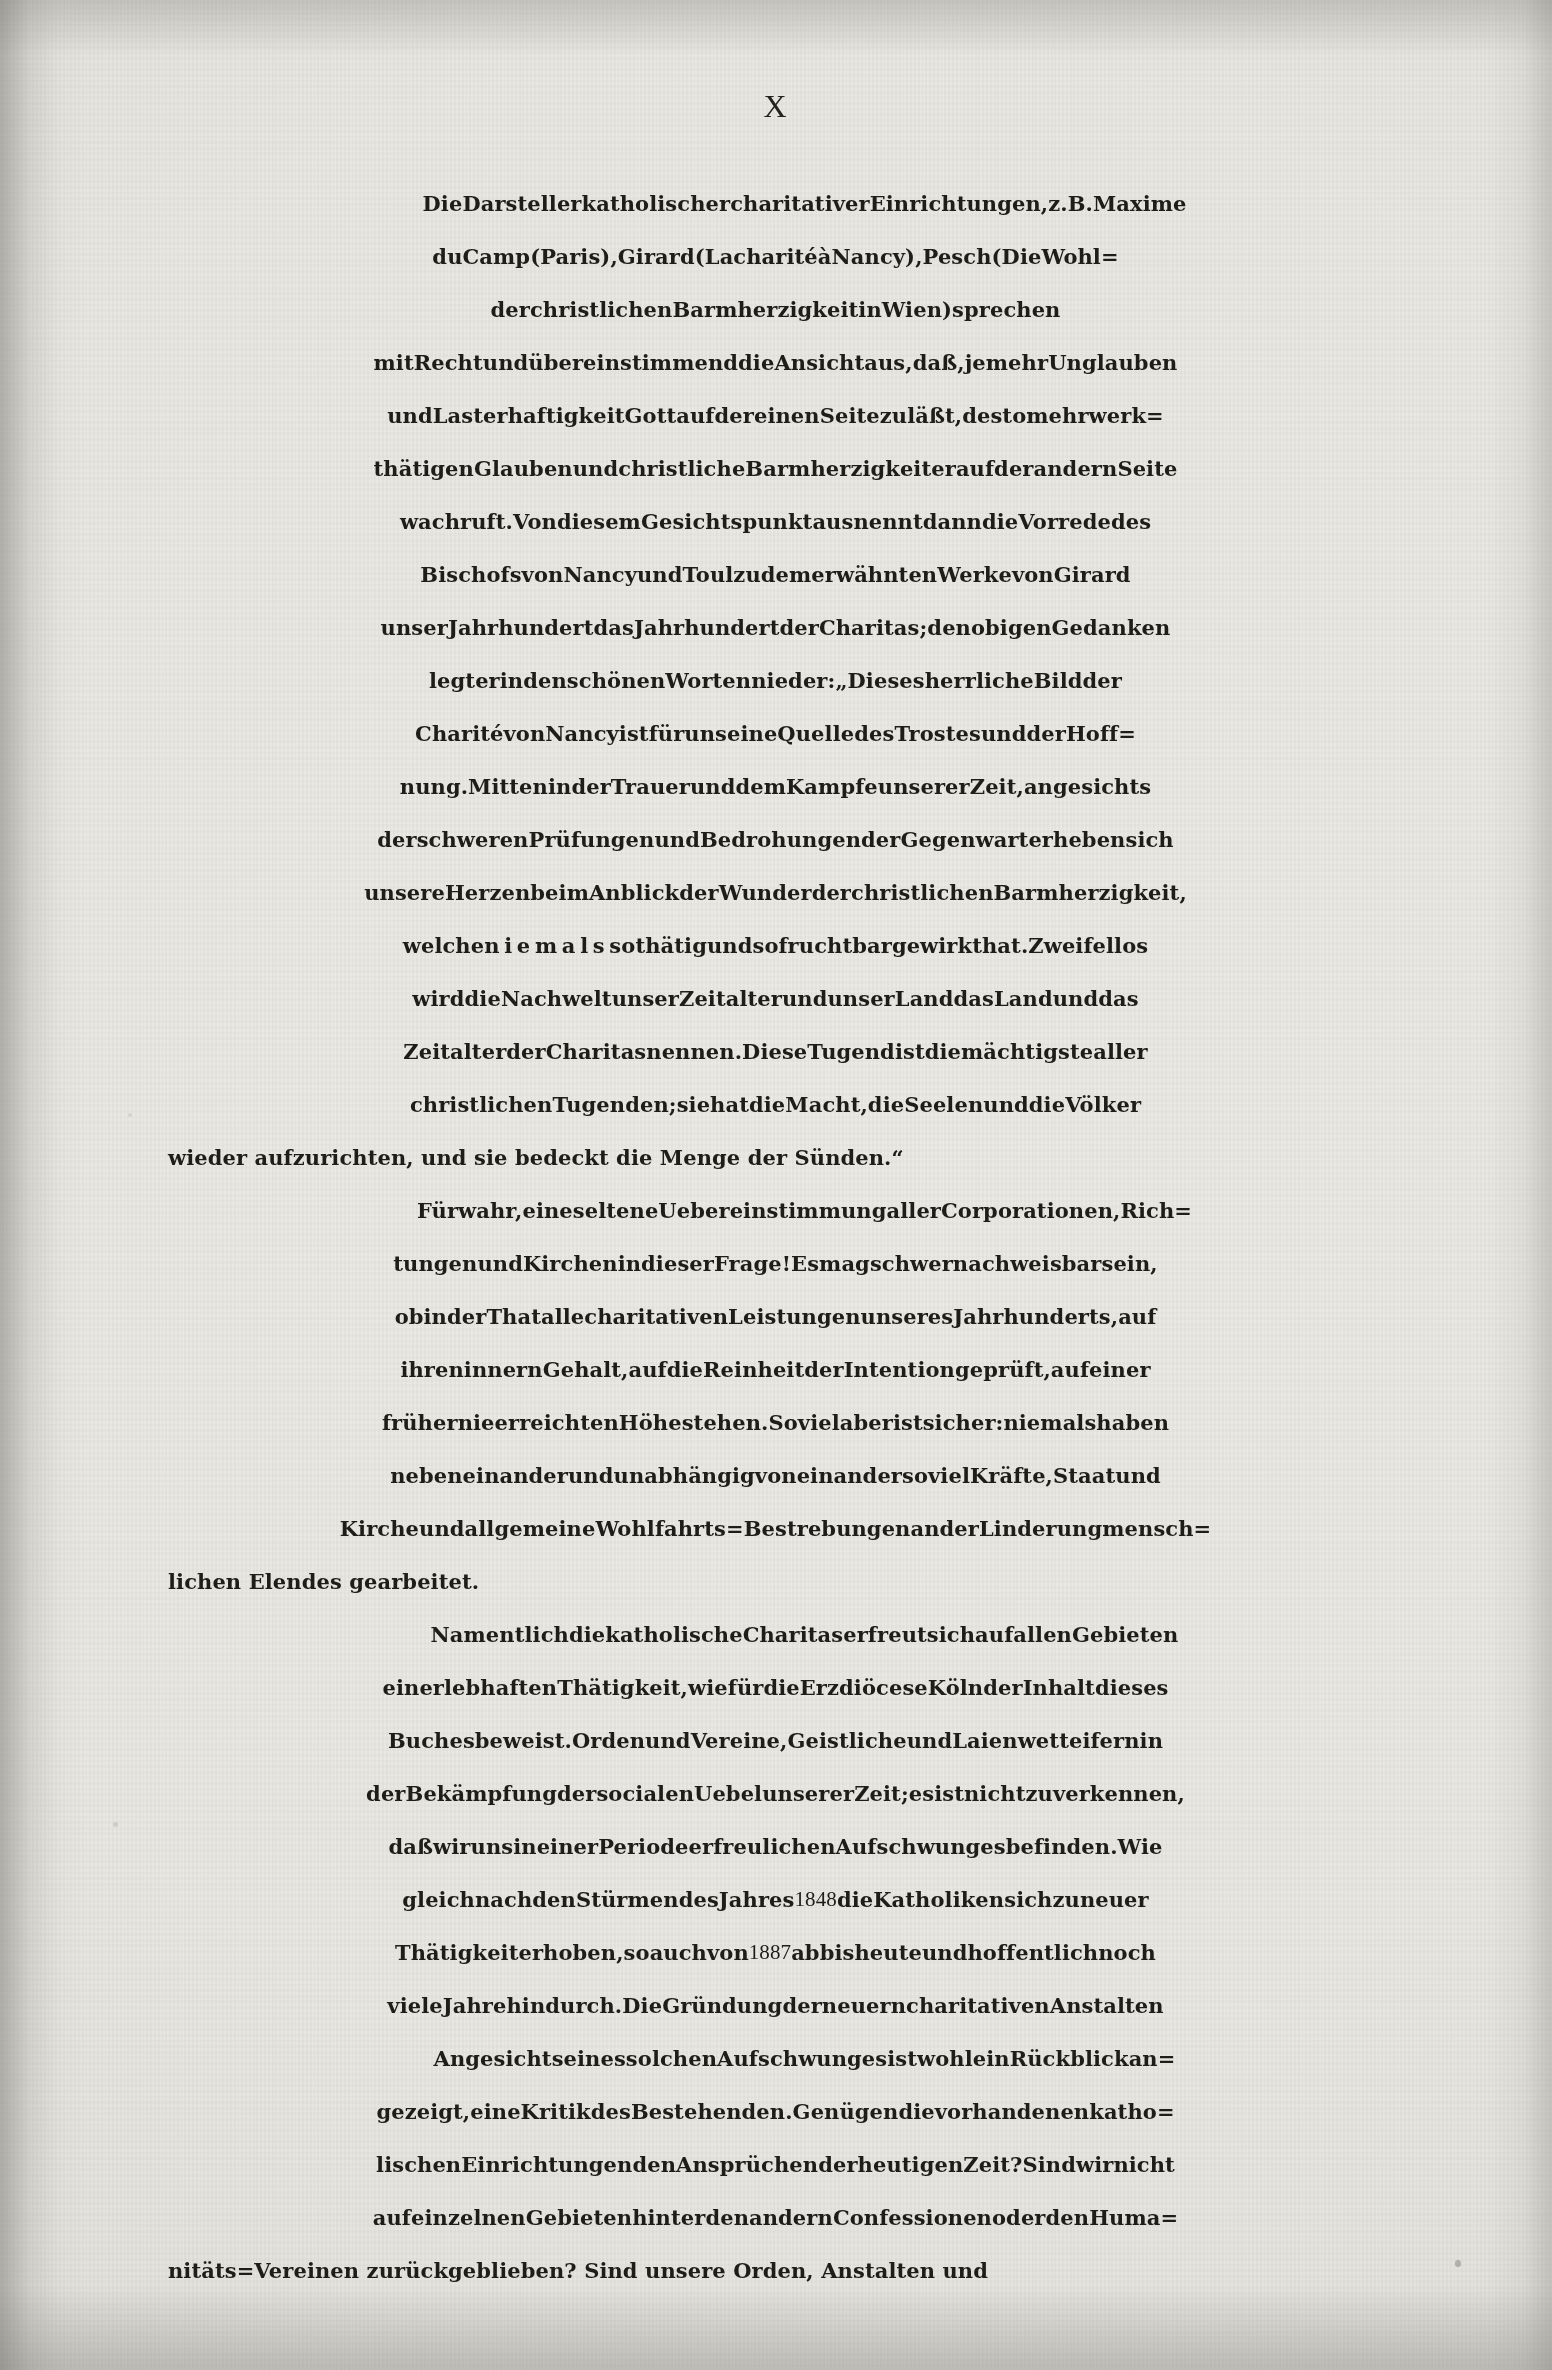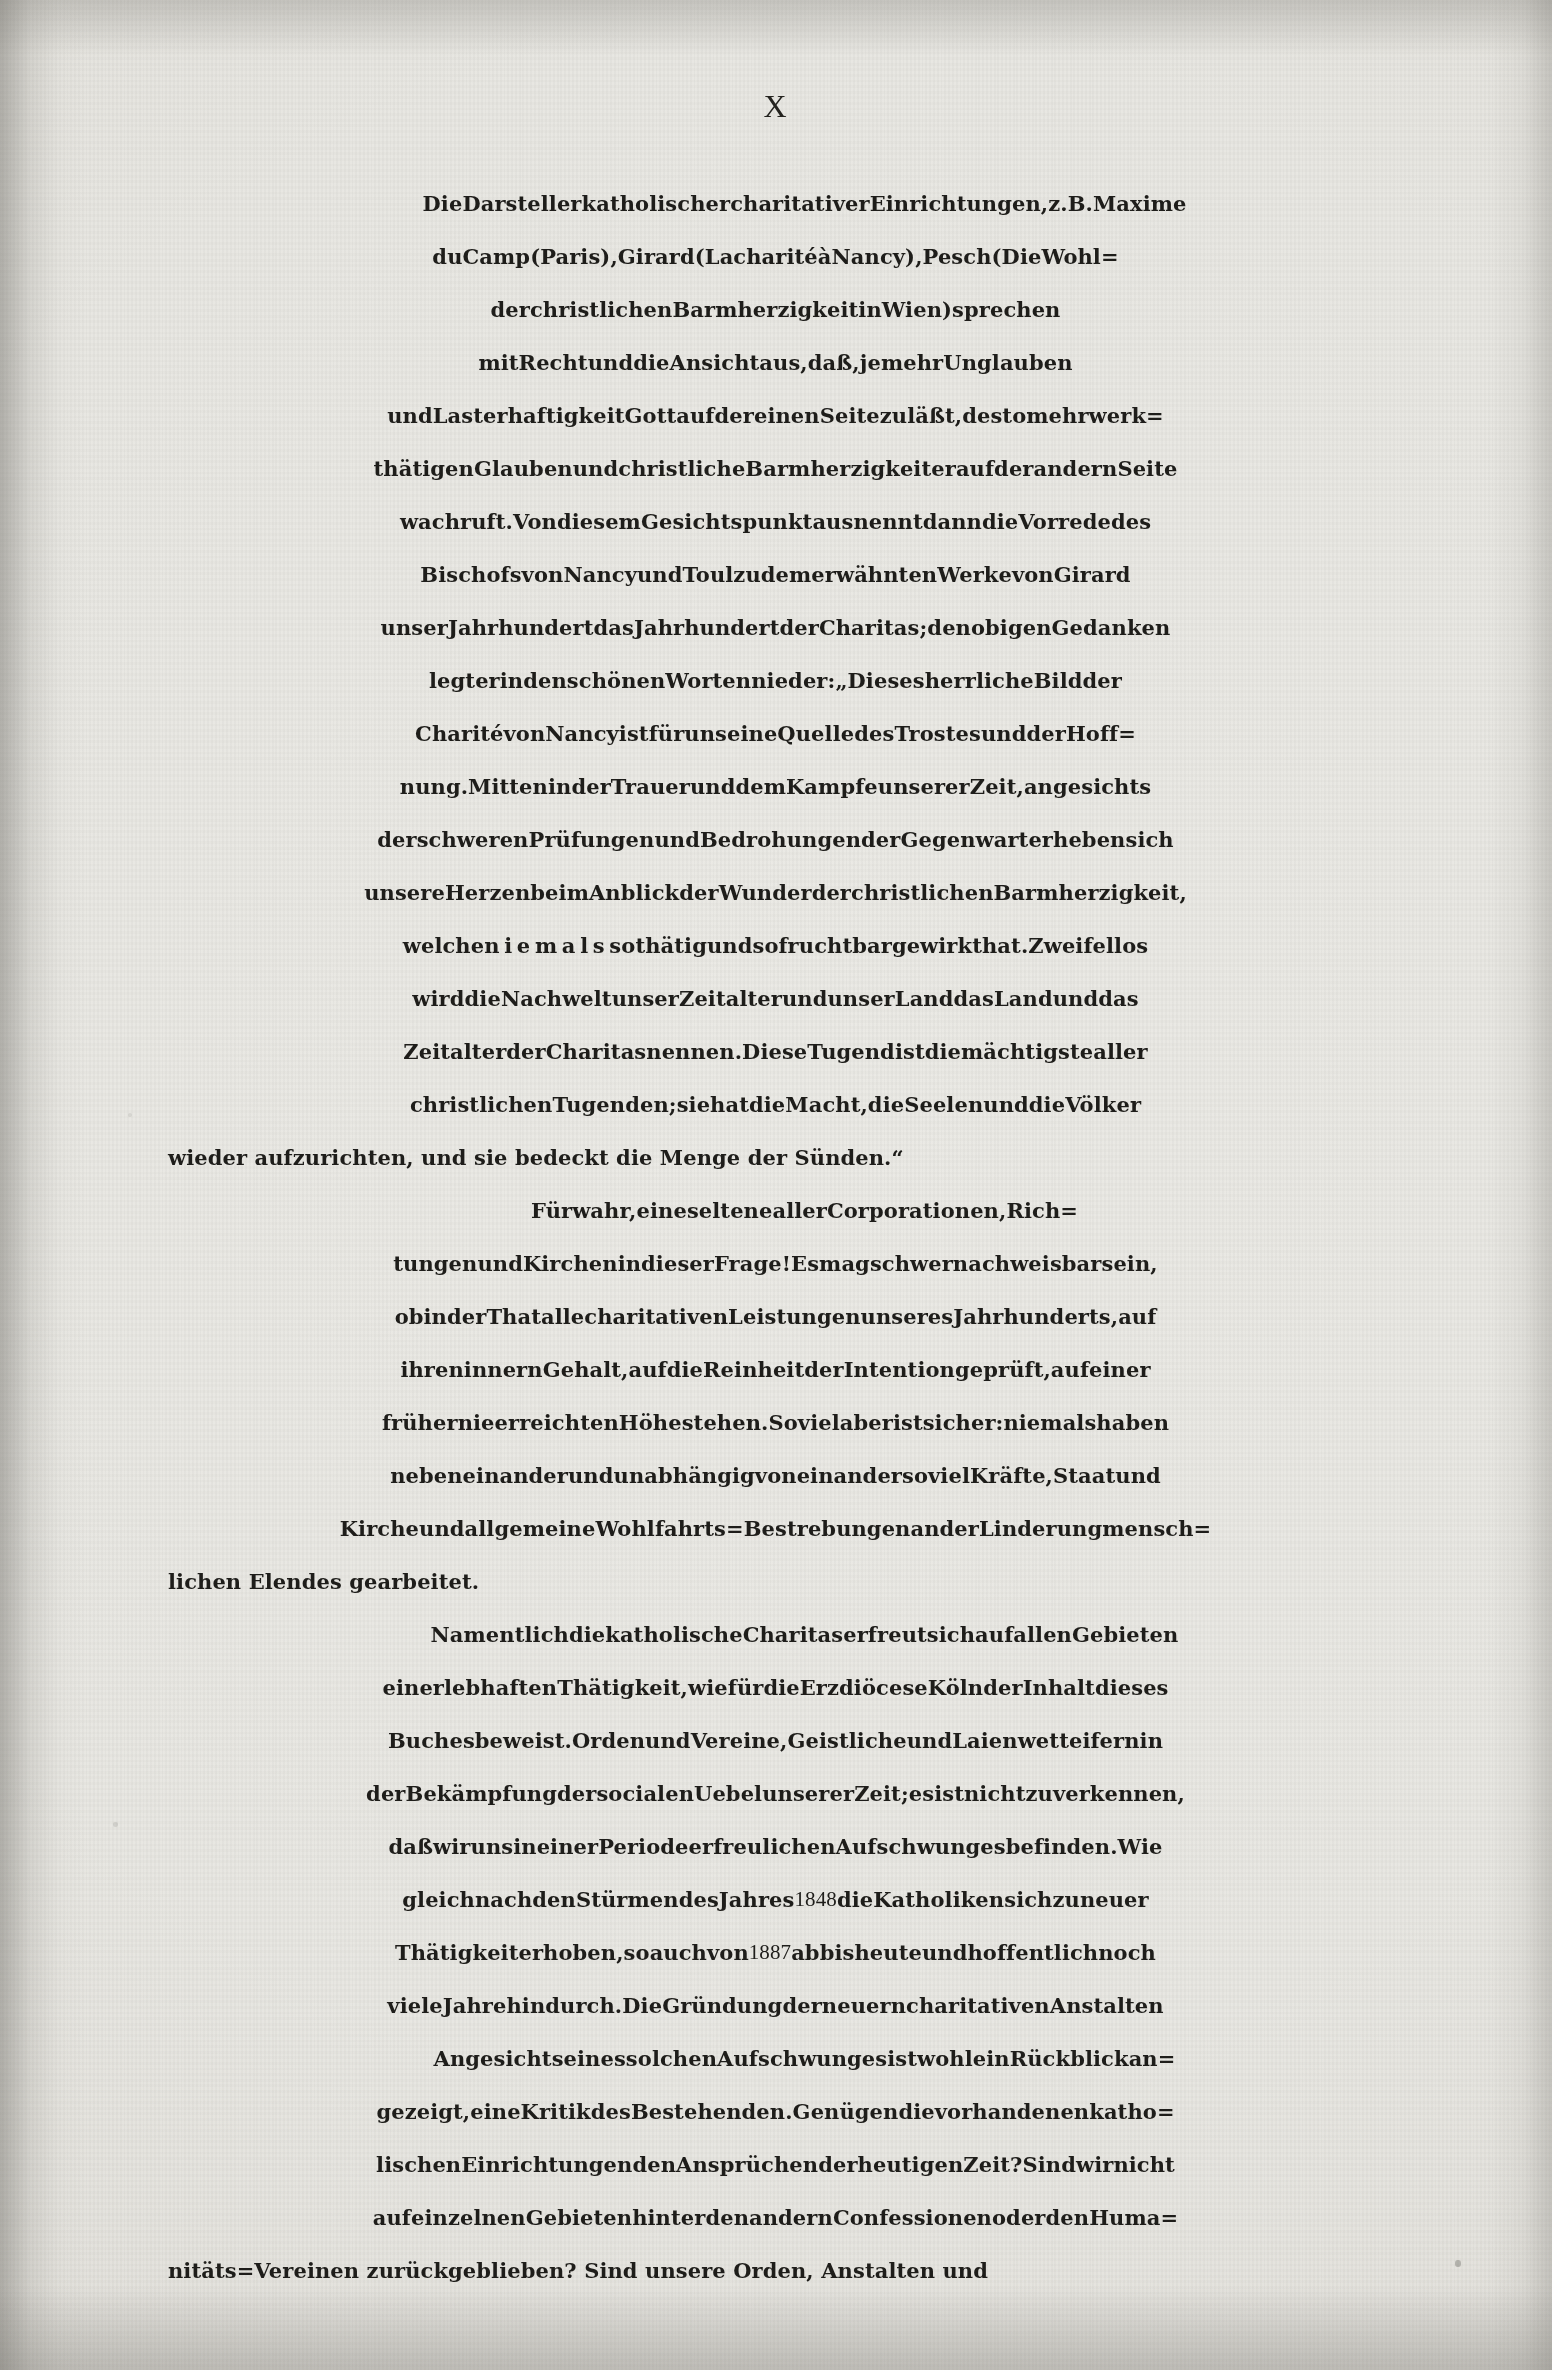--- a/index.html
+++ b/index.html
@@ -161,39 +161,39 @@
 
   <div class="textblock">
 
     <div class="folio">X</div>
 
     <div class="prose">
         <div>
           <div class="line fraktur para-start"><span class="w">Die</span><span class="w">Darsteller</span><span class="w">katholischer</span><span class="w">charitativer</span><span class="w">Einrichtungen,</span><span class="w">z.</span><span class="w">B.</span><span class="w">Maxime</span></div>
           <div class="line fraktur"><span class="w">du</span><span class="w">Camp</span><span class="w">(Paris),</span><span class="w">Girard</span><span class="w">(La</span><span class="w">charité</span><span class="w">à</span><span class="w">Nancy),</span><span class="w">Pesch</span><span class="w">(Die</span><span class="w">Wohl=</span></div>
           <div class="line fraktur"><span class="w">der</span><span class="w">christlichen</span><span class="w">Barmherzigkeit</span><span class="w">in</span><span class="w">Wien)</span><span class="w">sprechen</span></div>
-          <div class="line fraktur"><span class="w">mit</span><span class="w">Recht</span><span class="w">und</span><span class="w">die</span><span class="w">Ansicht</span><span class="w">aus,</span><span class="w">daß,</span><span class="w">je</span><span class="w">mehr</span><span class="w">Unglauben</span></div>
+          <div class="line fraktur"><span class="w">mit</span><span class="w">Recht</span><span class="w">und</span><span class="w">übereinstimmend</span><span class="w">die</span><span class="w">Ansicht</span><span class="w">aus,</span><span class="w">daß,</span><span class="w">je</span><span class="w">mehr</span><span class="w">Unglauben</span></div>
           <div class="line fraktur"><span class="w">und</span><span class="w">Lasterhaftigkeit</span><span class="w">Gott</span><span class="w">auf</span><span class="w">der</span><span class="w">einen</span><span class="w">Seite</span><span class="w">zuläßt,</span><span class="w">desto</span><span class="w">mehr</span><span class="w">werk=</span></div>
           <div class="line fraktur"><span class="w">thätigen</span><span class="w">Glauben</span><span class="w">und</span><span class="w">christliche</span><span class="w">Barmherzigkeit</span><span class="w">er</span><span class="w">auf</span><span class="w">der</span><span class="w">andern</span><span class="w">Seite</span></div>
           <div class="line fraktur"><span class="w">wachruft.</span><span class="w">Von</span><span class="w">diesem</span><span class="w">Gesichtspunkt</span><span class="w">aus</span><span class="w">nennt</span><span class="w">dann</span><span class="w">die</span><span class="w">Vorrede</span><span class="w">des</span></div>
           <div class="line fraktur"><span class="w">Bischofs</span><span class="w">von</span><span class="w">Nancy</span><span class="w">und</span><span class="w">Toul</span><span class="w">zu</span><span class="w">dem</span><span class="w">erwähnten</span><span class="w">Werke</span><span class="w">von</span><span class="w">Girard</span></div>
           <div class="line fraktur"><span class="w">unser</span><span class="w">Jahrhundert</span><span class="w">das</span><span class="w">Jahrhundert</span><span class="w">der</span><span class="w">Charitas;</span><span class="w">den</span><span class="w">obigen</span><span class="w">Gedanken</span></div>
           <div class="line fraktur"><span class="w">legt</span><span class="w">er</span><span class="w">in</span><span class="w">den</span><span class="w">schönen</span><span class="w">Worten</span><span class="w">nieder:</span><span class="w">„Dieses</span><span class="w">herrliche</span><span class="w">Bild</span><span class="w">der</span></div>
           <div class="line fraktur"><span class="w">Charité</span><span class="w">von</span><span class="w">Nancy</span><span class="w">ist</span><span class="w">für</span><span class="w">uns</span><span class="w">eine</span><span class="w">Quelle</span><span class="w">des</span><span class="w">Trostes</span><span class="w">und</span><span class="w">der</span><span class="w">Hoff=</span></div>
           <div class="line fraktur"><span class="w">nung.</span><span class="w">Mitten</span><span class="w">in</span><span class="w">der</span><span class="w">Trauer</span><span class="w">und</span><span class="w">dem</span><span class="w">Kampfe</span><span class="w">unserer</span><span class="w">Zeit,</span><span class="w">angesichts</span></div>
           <div class="line fraktur"><span class="w">der</span><span class="w">schweren</span><span class="w">Prüfungen</span><span class="w">und</span><span class="w">Bedrohungen</span><span class="w">der</span><span class="w">Gegenwart</span><span class="w">erheben</span><span class="w">sich</span></div>
           <div class="line fraktur"><span class="w">unsere</span><span class="w">Herzen</span><span class="w">beim</span><span class="w">Anblick</span><span class="w">der</span><span class="w">Wunder</span><span class="w">der</span><span class="w">christlichen</span><span class="w">Barmherzigkeit,</span></div>
           <div class="line fraktur"><span class="w">welche</span><span class="w sperr">niemals</span><span class="w">so</span><span class="w">thätig</span><span class="w">und</span><span class="w">so</span><span class="w">fruchtbar</span><span class="w">gewirkt</span><span class="w">hat.</span><span class="w">Zweifellos</span></div>
           <div class="line fraktur"><span class="w">wird</span><span class="w">die</span><span class="w">Nachwelt</span><span class="w">unser</span><span class="w">Zeitalter</span><span class="w">und</span><span class="w">unser</span><span class="w">Land</span><span class="w">das</span><span class="w">Land</span><span class="w">und</span><span class="w">das</span></div>
           <div class="line fraktur"><span class="w">Zeitalter</span><span class="w">der</span><span class="w">Charitas</span><span class="w">nennen.</span><span class="w">Diese</span><span class="w">Tugend</span><span class="w">ist</span><span class="w">die</span><span class="w">mächtigste</span><span class="w">aller</span></div>
           <div class="line fraktur"><span class="w">christlichen</span><span class="w">Tugenden;</span><span class="w">sie</span><span class="w">hat</span><span class="w">die</span><span class="w">Macht,</span><span class="w">die</span><span class="w">Seelen</span><span class="w">und</span><span class="w">die</span><span class="w">Völker</span></div>
           <div class="line fraktur flush"><span class="w">wieder aufzurichten, und sie bedeckt die Menge der Sünden.“</span></div>
         </div>
         <div>
-          <div class="line fraktur para-start"><span class="w">Fürwahr,</span><span class="w">eine</span><span class="w">seltene</span><span class="w">aller</span><span class="w">Corporationen,</span><span class="w">Rich=</span></div>
+          <div class="line fraktur para-start"><span class="w">Fürwahr,</span><span class="w">eine</span><span class="w">seltene</span><span class="w">Uebereinstimmung</span><span class="w">aller</span><span class="w">Corporationen,</span><span class="w">Rich=</span></div>
           <div class="line fraktur"><span class="w">tungen</span><span class="w">und</span><span class="w">Kirchen</span><span class="w">in</span><span class="w">dieser</span><span class="w">Frage!</span><span class="w">Es</span><span class="w">mag</span><span class="w">schwer</span><span class="w">nachweisbar</span><span class="w">sein,</span></div>
           <div class="line fraktur"><span class="w">ob</span><span class="w">in</span><span class="w">der</span><span class="w">That</span><span class="w">alle</span><span class="w">charitativen</span><span class="w">Leistungen</span><span class="w">unseres</span><span class="w">Jahrhunderts,</span><span class="w">auf</span></div>
           <div class="line fraktur"><span class="w">ihren</span><span class="w">innern</span><span class="w">Gehalt,</span><span class="w">auf</span><span class="w">die</span><span class="w">Reinheit</span><span class="w">der</span><span class="w">Intention</span><span class="w">geprüft,</span><span class="w">auf</span><span class="w">einer</span></div>
           <div class="line fraktur"><span class="w">früher</span><span class="w">nie</span><span class="w">erreichten</span><span class="w">Höhe</span><span class="w">stehen.</span><span class="w">So</span><span class="w">viel</span><span class="w">aber</span><span class="w">ist</span><span class="w">sicher:</span><span class="w">niemals</span><span class="w">haben</span></div>
           <div class="line fraktur"><span class="w">nebeneinander</span><span class="w">und</span><span class="w">unabhängig</span><span class="w">von</span><span class="w">einander</span><span class="w">so</span><span class="w">viel</span><span class="w">Kräfte,</span><span class="w">Staat</span><span class="w">und</span></div>
           <div class="line fraktur"><span class="w">Kirche</span><span class="w">und</span><span class="w">allgemeine</span><span class="w">Wohlfahrts=Bestrebungen</span><span class="w">an</span><span class="w">der</span><span class="w">Linderung</span><span class="w">mensch=</span></div>
           <div class="line fraktur flush"><span class="w">lichen Elendes gearbeitet.</span></div>
         </div>
         <div>
           <div class="line fraktur para-start"><span class="w">Namentlich</span><span class="w">die</span><span class="w">katholische</span><span class="w">Charitas</span><span class="w">erfreut</span><span class="w">sich</span><span class="w">auf</span><span class="w">allen</span><span class="w">Gebieten</span></div>

